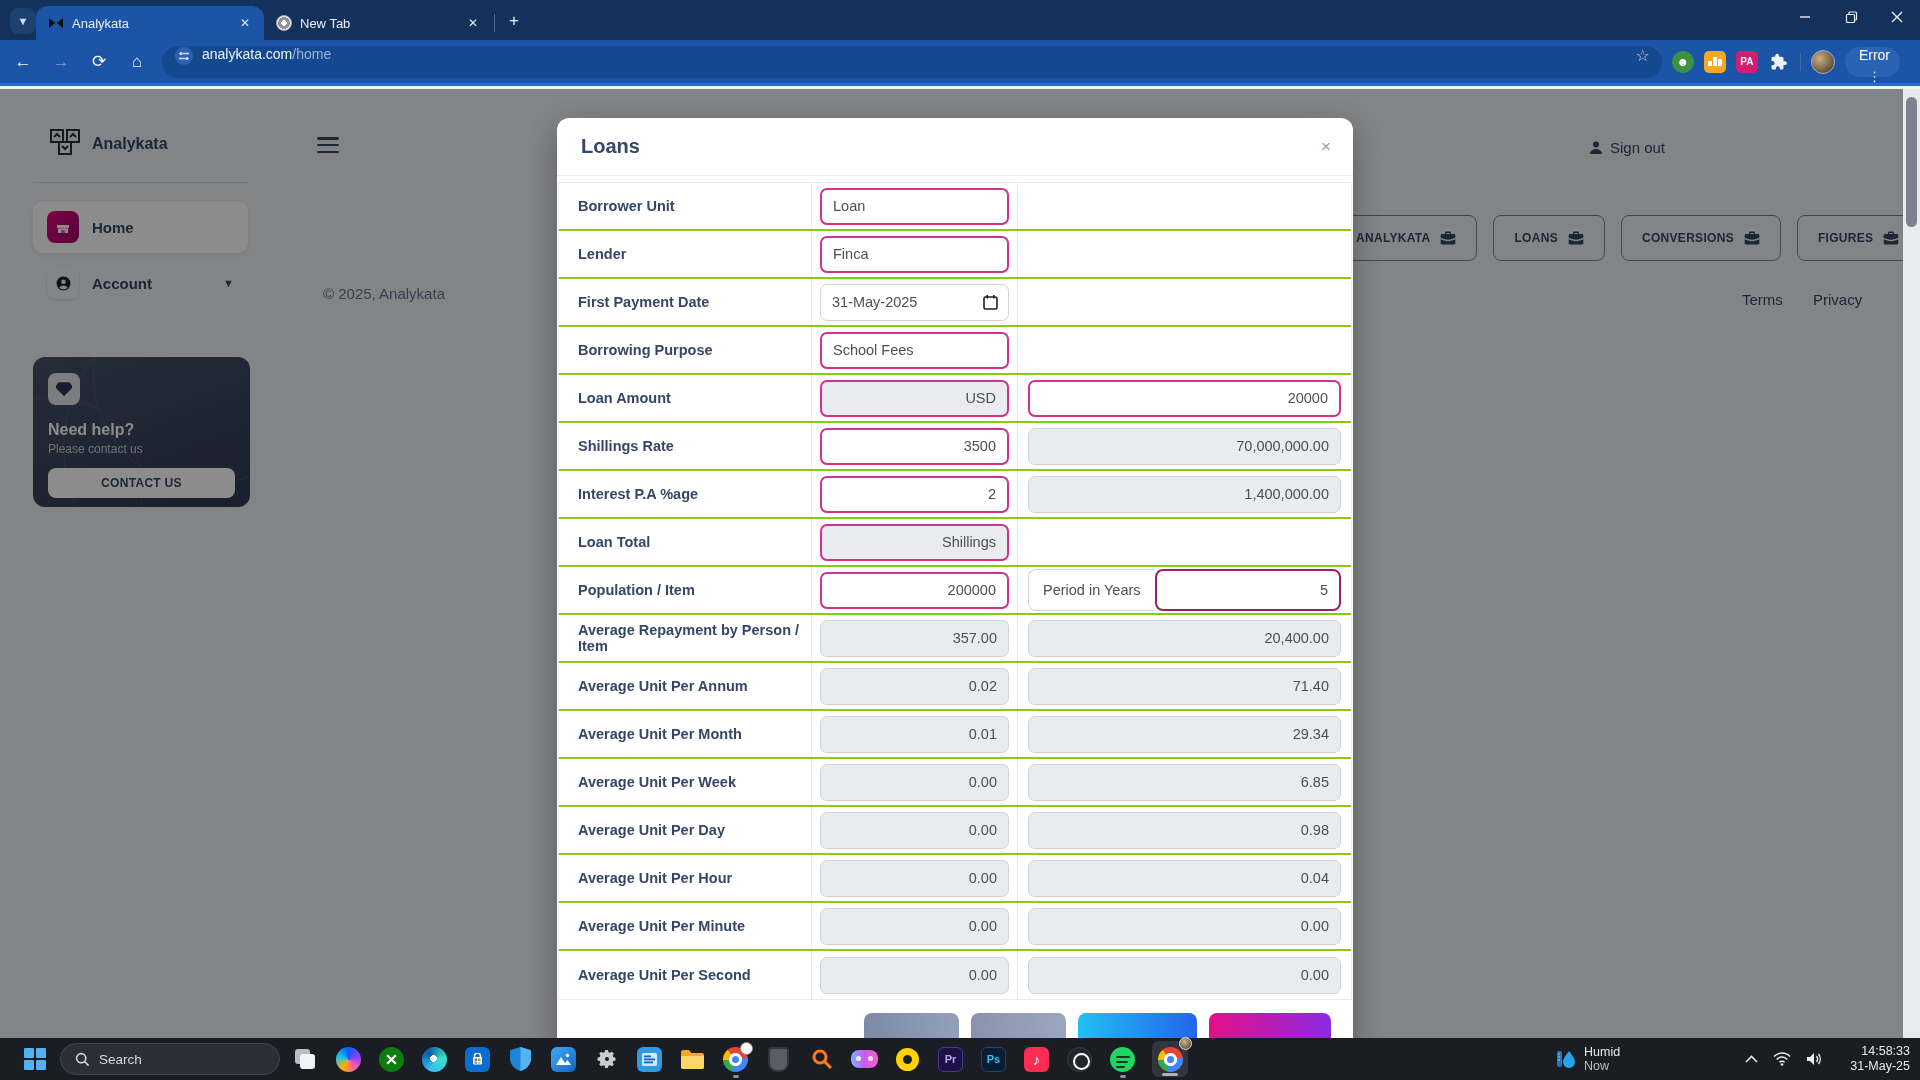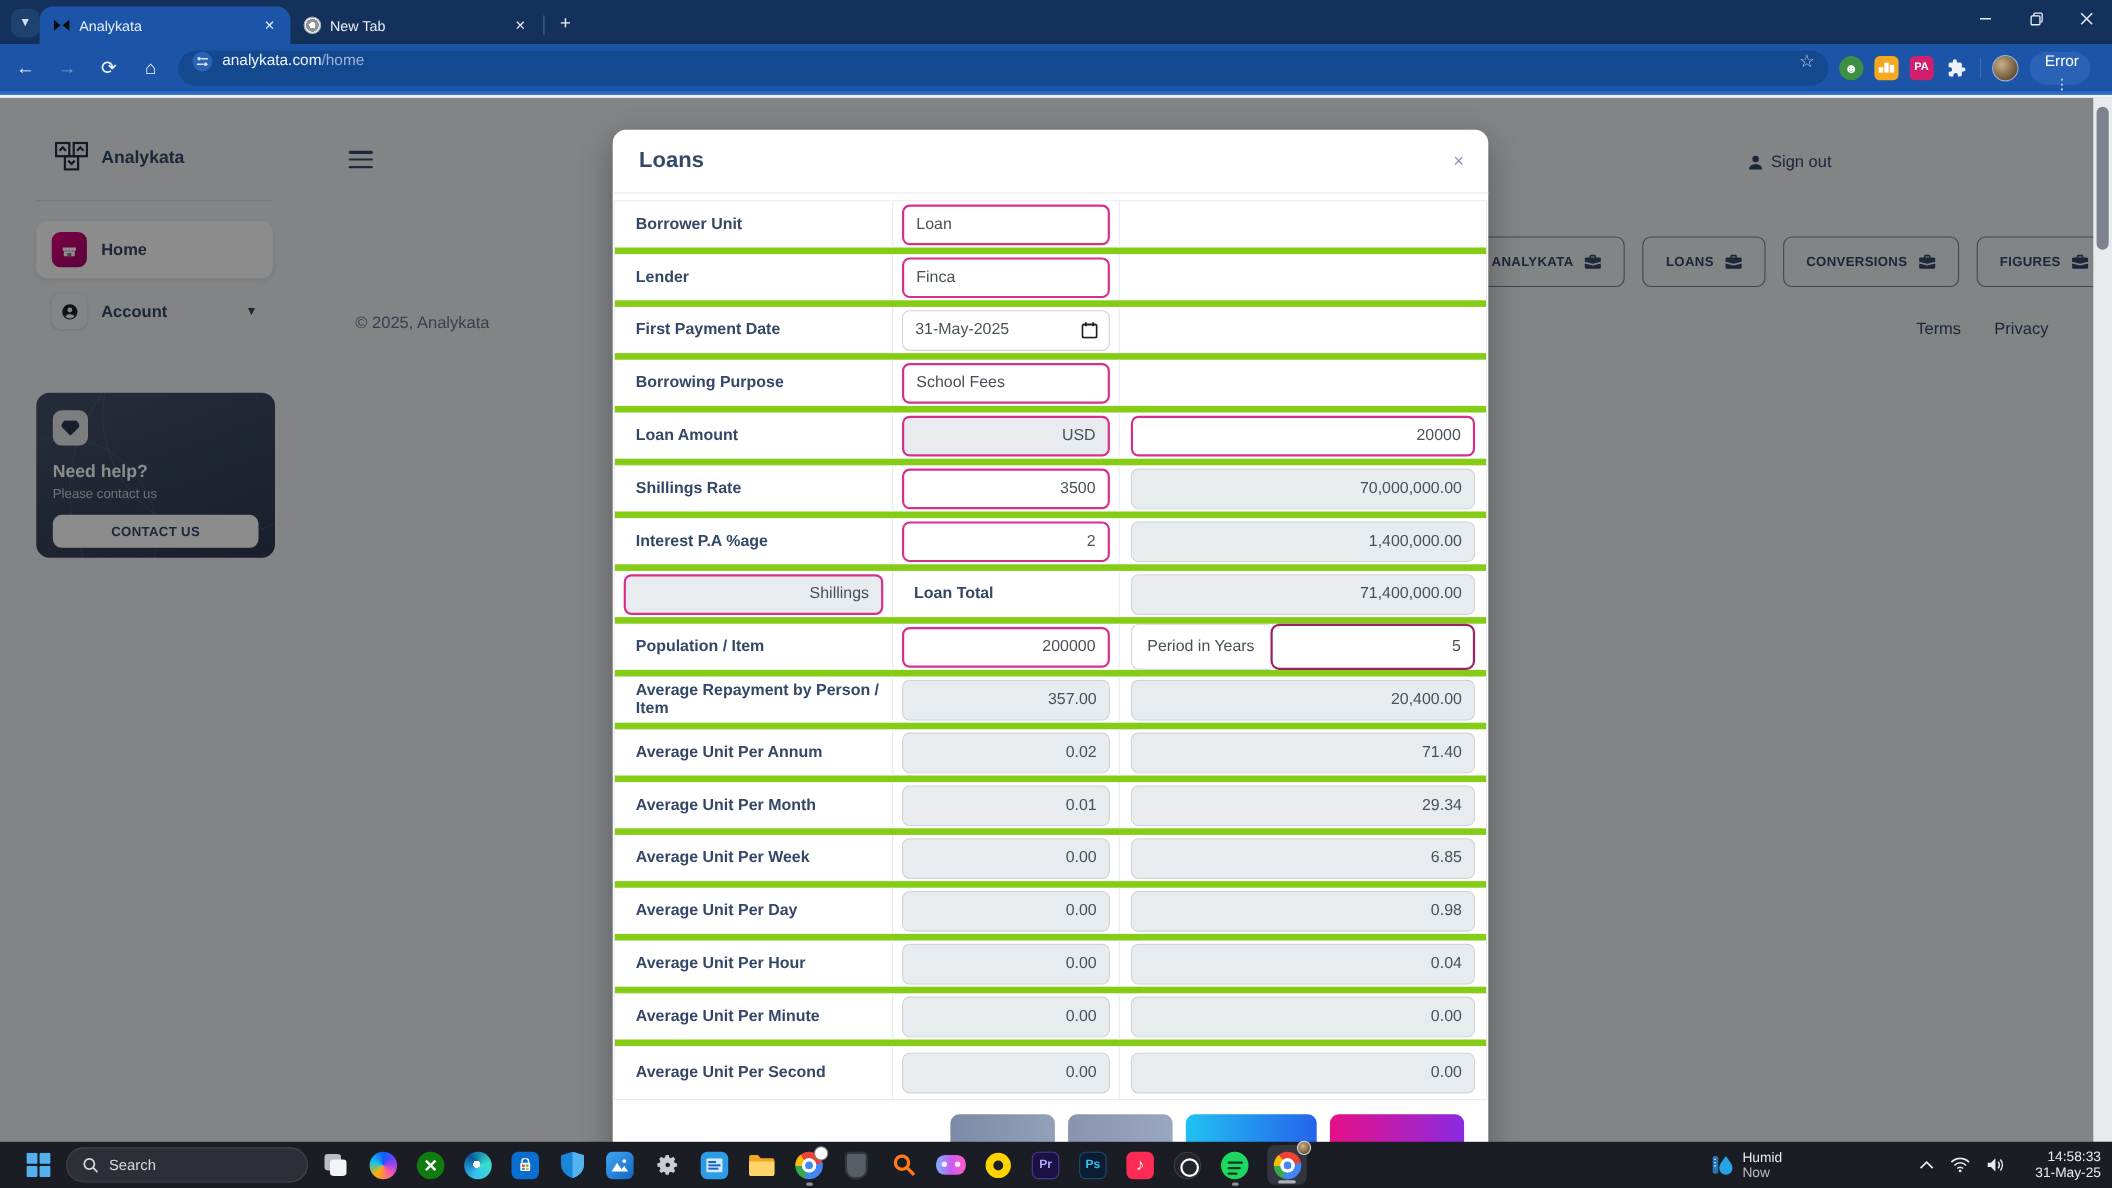--- a/index.html
+++ b/index.html
@@ -75,21 +75,21 @@
   .legal { position:absolute; top:202px; font-size:15px; color:#344767; }
 
   .backdrop { position:absolute; left:0; top:89px; width:1920px; height:991px; background:rgba(0,0,0,.45); }
 
   
   .modal { position:absolute; left:557px; top:118px; width:796px; height:966px; background:#fff; border-radius:12px; box-shadow:0 10px 30px rgba(0,0,0,.3); }
   .mhead { height:58px; display:flex; align-items:center; padding:0 22px 0 24px; border-bottom:1px solid #e9ecef; }
   .mtitle { font-size:20px; font-weight:bold; color:#344767; }
   .mclose { margin-left:auto; background:none; border:none; color:#8a99b5; font-size:17px; line-height:1; }
   .mtable { margin:6px 1px 0 1px; border:1px solid #e9ecef; }
-  .trow { display:grid; grid-template-columns:253px 206px 1fr; height:48px; border-bottom:6px solid #84cc16; }
+  .trow { display:grid; grid-template-columns:253px 206px 1fr; height:48px; border-bottom:2px solid #84cc16; }
   .trow:last-child { border-bottom:none; }
   .tcell { display:flex; align-items:center; }
   .tcell.lab { padding-left:19px; border-right:1px solid #e9ecef; font-size:14.5px; font-weight:600; color:#344767; }
   .tcell.c2 { padding:0 8px; border-right:1px solid #e9ecef; }
   .tcell.c3 { padding:0 10px; }
   .tcell input { width:100%; height:37px; border-radius:7px; font-family:"Liberation Sans",sans-serif; font-size:14.5px; color:#495057; padding:0 11px; outline:none; background:#fff; }
   input.ipink { border:2px solid #d6308c; }
   input.ipink.dis { background:#e9ecef; }
   input.igray { border:1px solid #ced4da; background:#e9ecef; }
   input.right { text-align:right; }
@@ -409,28 +409,25 @@
           </div>
         <div class="tcell c2">
             <input class="ipink right" type="text" value="2" style="">
           </div>
         <div class="tcell c3">
             <input class="igray right" type="text" readonly="" value="1,400,000.00" style="">
           </div>
       </div>
 
       <div class="trow">
+        <div class="tcell lab">
+            <span>Loan Total</span>
+          </div>
         <div class="tcell c2">
             <input class="ipink dis right" type="text" readonly="" value="Shillings" style="">
-          </div>
-        <div class="tcell lab">
-            <span>Loan Total</span>
-          </div>
-        <div class="tcell c3">
-            <input class="igray right" type="text" readonly="" value="71,400,000.00" style="">
           </div>
       </div>
 
       <div class="trow">
         <div class="tcell lab">
             <span>Population / Item</span>
           </div>
         <div class="tcell c2">
             <input class="ipink right" type="text" value="200000" style="">
           </div>

